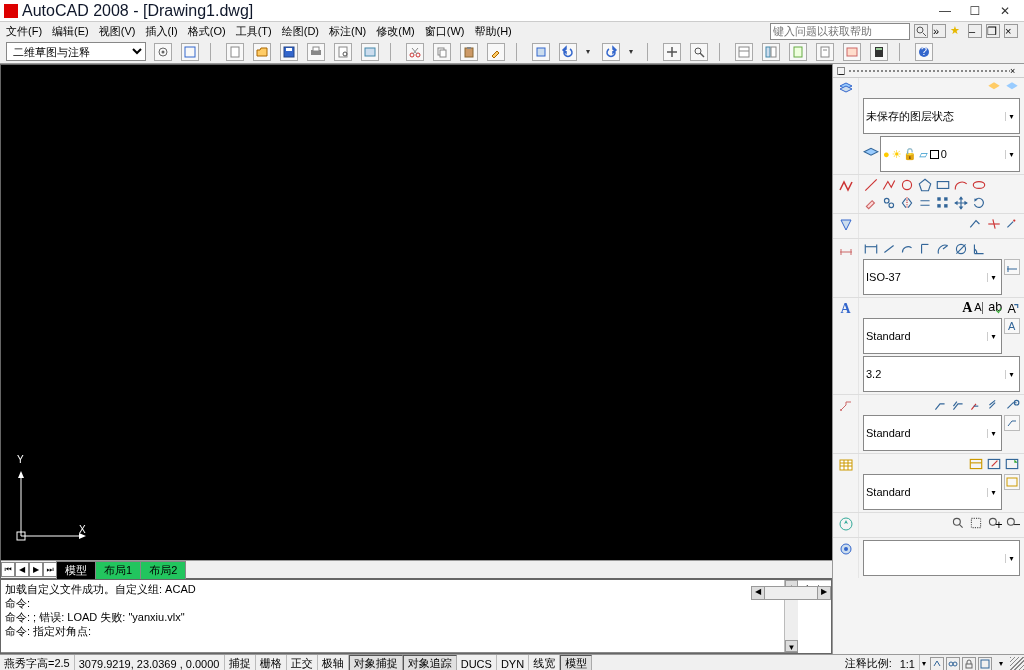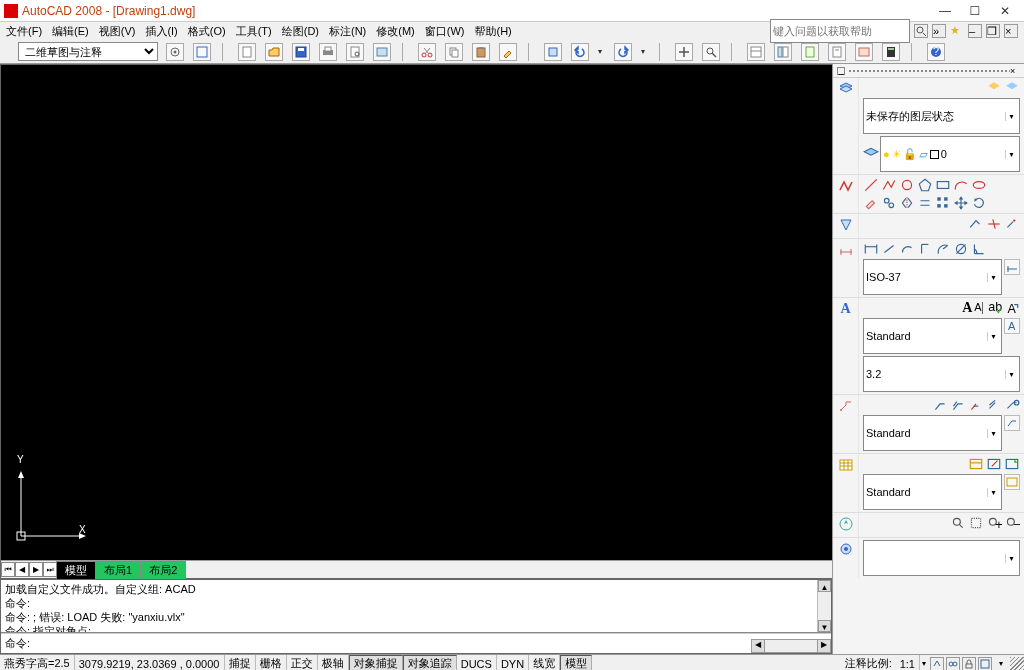--- a/index.html
+++ b/index.html
@@ -1,34 +1,34 @@
 <!DOCTYPE html>
 <html><head>
 <meta charset="utf-8">
 <style>
 * { margin: 0; padding: 0; box-sizing: border-box; font-family: "Microsoft YaHei", SimSun, Arial, sans-serif; font-size: 11px; }
 body { width: 1024px; height: 670px; background: #f0f0f0; overflow: hidden; position: relative; }
 
 
 .titlebar { height: 22px; background: #fff; display: flex; align-items: center; padding: 0 4px; border-bottom: 1px solid #ccc; }
 .titlebar .icon { width: 14px; height: 14px; background: #d00; margin-right: 4px; }
-.titlebar .title { color: #c2410c; flex: 1; font-size: 12px; }
+.titlebar .title { color: #0f172a; flex: 1; font-size: 16px; }
 .titlebar .winbtns { display: flex; gap: 0; }
 .titlebar .winbtn { width: 30px; height: 20px; display: flex; align-items: center; justify-content: center; font-size: 12px; color: #333; }
 
 
 .menubar { height: 18px; background: #f0f0f0; display: flex; align-items: center; padding: 0 6px; justify-content: space-between; gap: 48px; }
 .menubar .menus { display: flex; gap: 10px; }
 .menubar .menu-item { color: #000; font-size: 11px; cursor: default; }
 .menubar .right-area { display: flex; align-items: center; gap: 4px; }
-.menubar .help-search { width: 140px; height: 24px; border: 1px solid #888; font-size: 11px; padding: 0 2px; color: #888; background: #fff; }
+.menubar .help-search { width: 140px; height: 17px; border: 1px solid #888; font-size: 11px; padding: 0 2px; color: #888; background: #fff; }
 .menubar .iconbtn { width: 14px; height: 14px; border: 1px solid #999; background: #eee; }
 
 
-.toolbarrow { height: 24px; background: #f0f0f0; display: flex; align-items: center; padding: 2px 18px; gap: 8px; border-bottom: 1px solid #999; }
+.toolbarrow { height: 24px; background: #f0f0f0; display: flex; align-items: center; padding: 2px 6px; gap: 8px; border-bottom: 1px solid #999; }
 .workspace-combo { width: 140px; height: 19px; border: 1px solid #888; background: #fff; font-size: 11px; padding: 0 2px; }
 .tbtn { width: 18px; height: 18px; border: 1px solid #aaa; background: #f8f8f8; display: inline-flex; align-items: center; justify-content: center; margin-right: 1px; }
 .tbtn svg { width: 14px; height: 14px; }
 .tsep { width: 6px; height: 18px; border-left: 1px solid #aaa; margin: 0 2px; }
 .darrow { width: 8px; font-size: 8px; color: #333; }
 
 
 .mainrow { display: flex; height: 515px; }
 .canvas-area { flex: 1; display: flex; flex-direction: column; background: #000; border: 1px solid #666; border-right: none; position: relative; }
 .canvas { flex: 1; background: #000; position: relative; }
@@ -51,21 +51,21 @@
 .prow .picon { width: 26px; min-height: 24px; border-right: 1px solid #e5e5e5; display: flex; align-items: flex-start; justify-content: center; padding-top: 3px; }
 .prow .picon svg { width: 16px; height: 16px; }
 .prow .pbody { flex: 1; padding: 2px 4px; display: flex; flex-direction: column; gap: 2px; }
 .pcombo { width: 100%; height: 36px; border: 1px solid #888; background: #fff; display: flex; align-items: center; padding: 0 2px; font-size: 11px; justify-content: space-between; }
 .pcombo .dd { width: 12px; text-align: center; border-left: 1px solid #ccc; font-size: 8px; }
 .picons { display: flex; flex-wrap: wrap; gap: 2px; justify-content: flex-end; }
 .psmall { width: 16px; height: 16px; border: 1px solid #bbb; background: #f8f8f8; display: flex; align-items: center; justify-content: center; font-size: 9px; }
 .psmall.noborder { border: none; background: transparent; }
 
 
-.cmdwin { height: 75px; background: #fff; border: 1px solid #666; border-left: 1px solid #666; display: flex; flex-direction: column; }
+.cmdwin { height: 75px; background: #fff; border: 1px solid #666; border-left: 1px solid #666; display: flex; flex-direction: row; }
 .cmdtext { flex: 1; padding: 2px 4px; font-family: SimSun, monospace; font-size: 12px; line-height: 14px; white-space: pre; overflow: hidden; border-bottom: 1px solid #888; position: relative; }
 .cmdtext .vscroll { position: absolute; right: 0; top: 0; width: 14px; height: 100%; background: #eee; border-left: 1px solid #bbb; }
 .cmdtext .vscroll .arr { height: 12px; background: #ddd; border: 1px solid #999; font-size: 8px; text-align: center; }
 .cmdline { height: 20px; display: flex; align-items: center; padding: 0 4px; font-family: SimSun, monospace; font-size: 12px; border-top: 1px solid #ccc; position: relative; }
 .cmdscroll { position: absolute; right: 0; bottom: 0; height: 14px; display: flex; width: 80px; }
 .cmdscroll .arr { width: 14px; border: 1px solid #999; background: #ddd; font-size: 8px; text-align: center; }
 .cmdscroll .track { flex: 1; background: #eee; border-top: 1px solid #999; border-bottom: 1px solid #999; }
 
 
 .statusbar { height: 18px; background: #f0f0f0; border-top: 1px solid #999; display: flex; align-items: center; font-size: 11px; }

